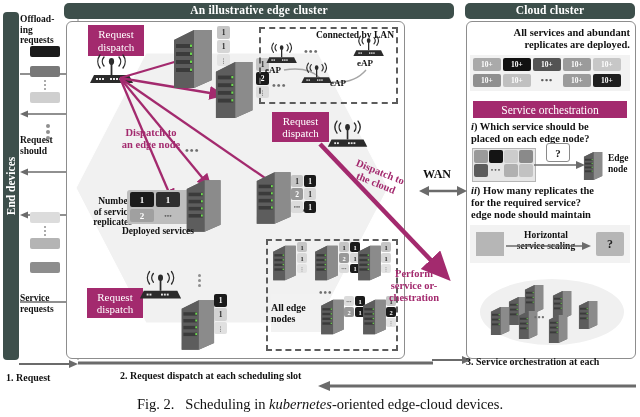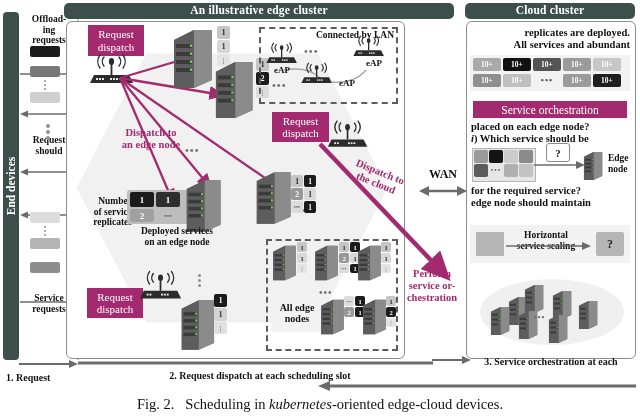--- a/index.html
+++ b/index.html
@@ -14,21 +14,21 @@
   }
   .panel{border:1px solid #8d8d8d;border-radius:6px;background:#ffffff;}
   .dashbox{border:2px dashed #5c5c5c;background:transparent;}
   .mag-box{
     background:#a32a6e;color:#ffffff;font-size:11px;line-height:1.12;
     text-align:center;display:flex;flex-direction:column;align-items:center;
     justify-content:center;padding:1px 3px;box-sizing:border-box;
   }
   .mag-text{color:#a32a6e;font-weight:bold;font-size:10.5px;line-height:1.15;text-align:center;}
   .blk{color:#111;font-weight:bold;font-size:10.5px;line-height:1.15;text-align:right;}
-  .blk-s{color:#111;font-weight:bold;font-size:9.5px;line-height:1.12;text-align:center;}
+  .blk-s{color:#111;font-weight:bold;font-size:9.5px;line-height:1.12;text-align:left;}
   .lightpanel{background:#f2f2f2;}
   
   #enddev{
     background:#3d4f4b;color:#fff;font-weight:bold;font-size:11.5px;
     border-radius:4px;display:flex;align-items:center;justify-content:center;
   }
   #enddev span{transform:rotate(-90deg);white-space:nowrap;display:block;}
   
   .chip{border-radius:2px;display:flex;align-items:center;justify-content:center;
         font-size:7.5px;font-weight:bold;font-family:"Liberation Serif",serif;}
@@ -390,21 +390,20 @@
       <rect x="4" y="40" width="16" height="4" fill="#3b3b3b"></rect>
     <rect x="18" y="16.5" width="2" height="2.4" fill="#6ddc4f"></rect>
       <rect x="18" y="24.5" width="2" height="2.4" fill="#6ddc4f"></rect>
     <rect x="18" y="32.5" width="2" height="2.4" fill="#6ddc4f"></rect>
       <rect x="18" y="40.5" width="2" height="2.4" fill="#6ddc4f"></rect>
   </g>
 </svg>
 
 <div class="abs blk-s" style="left:122px;top:226px;width:110px;">
   <div>Deployed services</div>
-  <div>on an edge node</div>
 </div>
 
 <div class="abs mag-box" style="left:87px;top:288px;width:56px;height:30px;">
   <div>Request</div>
   <div>dispatch</div>
 </div>
 
 <svg class="abs" style="left:138px;top:268px;width:46px;height:34px;" viewBox="0 0 48 34">
   <g stroke="#2b2b2b" stroke-width="1.5" fill="none" stroke-linecap="round">
     <path d="M16 14 a7 7 0 0 1 0 -9"></path>
@@ -580,22 +579,22 @@
 </div>
 
 <div class="abs blk-s" style="left:423px;top:168px;width:40px;font-size:12px;">WAN</div>
 <svg class="abs" style="left:418px;top:182px;width:50px;height:18px;" viewBox="0 0 50 18">
   <line x1="8" y1="9" x2="42" y2="9" stroke="#6b6b6b" stroke-width="2.4"></line>
   <polygon points="1,9 11,4 11,14" fill="#6b6b6b"></polygon>
   <polygon points="49,9 39,4 39,14" fill="#6b6b6b"></polygon>
 </svg>
 
 <div class="abs blk" style="left:470px;top:27px;width:160px;font-size:10.5px;">
+  <div>All services and abundant</div>
   <div>replicates are deployed.</div>
-  <div>All services and abundant</div>
 </div>
 
 <div class="abs lightpanel" style="left:470px;top:55px;width:160px;height:36px;"></div>
 <div class="abs" style="left:473px;top:58px;display:flex;gap:2px;">
   <div class="chip" style="width:28px;height:13px;background:#aaaaaa;color:#fff;">10+</div>
   <div class="chip" style="width:28px;height:13px;background:#111111;color:#fff;">10+</div>
   <div class="chip" style="width:28px;height:13px;background:#545454;color:#fff;">10+</div>
   <div class="chip" style="width:28px;height:13px;background:#9b9b9b;color:#fff;">10+</div>
   <div class="chip" style="width:28px;height:13px;background:#c7c7c7;color:#fff;">10+</div>
 </div>
@@ -606,22 +605,22 @@
   <div class="chip" style="width:28px;height:13px;background:#9b9b9b;color:#fff;">10+</div>
   <div class="chip" style="width:28px;height:13px;background:#1f1f1f;color:#fff;">10+</div>
 </div>
 
 <div class="abs" style="left:473px;top:101px;width:154px;height:17px;background:#a32a6e;color:#fff;
             display:flex;align-items:center;justify-content:center;font-size:11.5px;">
   <span>Service orchestration</span>
 </div>
 
 <div class="abs blk" style="left:471px;top:121px;width:158px;font-size:10.5px;text-align:left;">
+  <div><i>i</i><span>) Which service should be</span></div>
   <div>placed on each edge node?</div>
-  <div><i>i</i><span>) Which service should be</span></div>
 </div>
 
 <div class="abs" style="left:472px;top:148px;width:62px;height:32px;background:#e6e6e6;border:1px solid #b5b5b5;"></div>
 <div class="abs" style="left:474px;top:150px;">
   <div style="display:flex;gap:1px;">
     <div class="chip" style="width:14px;height:13px;background:#9a9a9a;"></div>
     <div class="chip" style="width:14px;height:13px;background:#141414;"></div>
     <div class="chip" style="width:14px;height:13px;background:#cccccc;"></div>
     <div class="chip" style="width:14px;height:13px;background:#8a8a8a;"></div>
   </div>
@@ -656,39 +655,40 @@
       <rect x="18" y="32.5" width="2" height="2.4" fill="#6ddc4f"></rect>
       <rect x="18" y="40.5" width="2" height="2.4" fill="#6ddc4f"></rect>
     </g>
 </svg>
 <div class="abs blk-s" style="left:608px;top:153px;width:28px;text-align:left;font-size:9.5px;">
   <div>Edge</div>
   <div>node</div>
 </div>
 
 <div class="abs blk" style="left:471px;top:185px;width:158px;font-size:10.5px;text-align:left;">
+  <div><i>ii</i><span>) How many replicates the</span></div>
   <div>for the required service?</div>
   <div>edge node should maintain</div>
 </div>
 
 <div class="abs lightpanel" style="left:470px;top:225px;width:160px;height:38px;"></div>
 <div class="abs" style="left:476px;top:232px;width:28px;height:24px;background:#b6b6b6;"></div>
 <div class="abs scale-lbl" style="left:506px;top:230px;width:80px;">
   <div>Horizontal</div>
   <div>service scaling</div>
 </div>
 <svg class="abs" style="left:506px;top:240px;width:86px;height:12px;" viewBox="0 0 86 12">
   <line x1="0" y1="6" x2="78" y2="6" stroke="#6b6b6b" stroke-width="1.4"></line>
   <polygon points="85,6 76,2 76,10" fill="#6b6b6b"></polygon>
 </svg>
 <div class="abs chip" style="left:596px;top:232px;width:28px;height:24px;background:#b6b6b6;color:#222;font-size:12px;font-weight:bold;">
   <span>?</span>
 </div>
 
-<div class="abs mag-text" style="left:400px;top:268px;width:64px;">
+<div class="abs mag-text" style="left:382px;top:268px;width:64px;">
   <div>Perform</div>
   <div>service or-</div>
   <div>chestration</div>
 </div>
 
 <svg class="abs" style="left:474px;top:268px;width:156px;height:84px;" viewBox="0 0 156 84">
   <ellipse cx="78" cy="44" rx="72" ry="33" fill="#f0f0f0"></ellipse>
 </svg>
 <div class="abs" style="left:490px;top:278px;width:124px;height:66px;">
   <svg class="abs" style="left:18px;top:16px;width:26px;height:34px;" viewBox="0 0 54 62">

